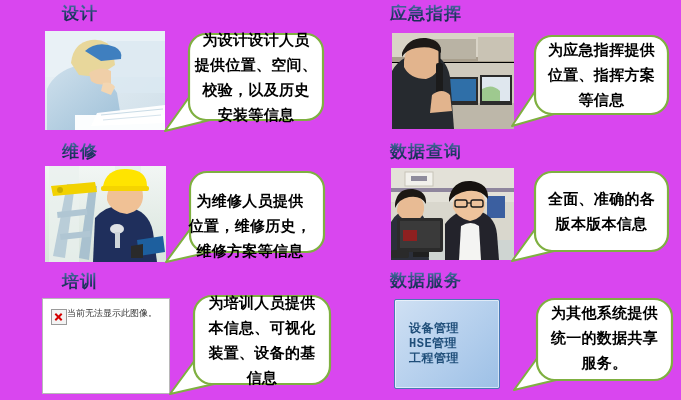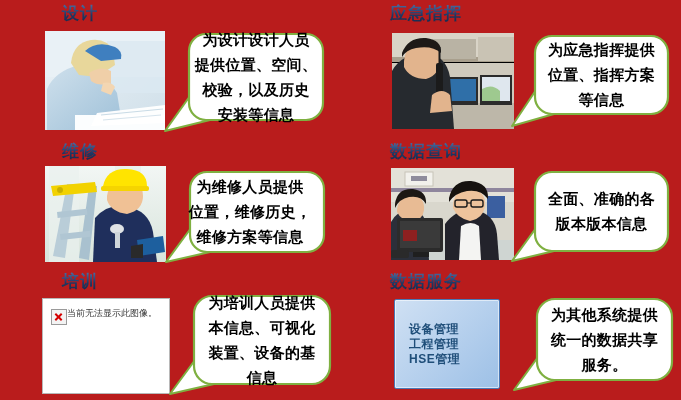--- a/index.html
+++ b/index.html
@@ -13,21 +13,21 @@
     height: 400px;
     overflow: hidden;
     font-family: "Liberation Sans", "DejaVu Sans", sans-serif;
     position: relative;
   }
 
   #board {
     position: relative;
     width: 681px;
     height: 400px;
-    background: #b91c1c;
+    background: #d946ef;
   }
 
   
   .panel {
     position: absolute;
   }
 
   .panel-title {
     position: absolute;
     top: 0;
@@ -266,21 +266,21 @@
         <path d="M86 80 L98 78 L98 92 L86 92 Z" fill="#2a2a2a"></path>
       </svg>
     </div>
 
     <div class="bubble-wrap" style="left:164px; top:28px; width:162px; height:95px;">
       <svg width="162" height="95" viewBox="0 0 162 95">
         <path d="M27 58 L2 92 L46 82 Z" fill="#FFFFFF" stroke="#7FB041" stroke-width="2" stroke-linejoin="round"></path>
         <rect x="26" y="2" width="134" height="80" rx="17" ry="17" fill="#FFFFFF" stroke="#7FB041" stroke-width="2.2"></rect>
         <path d="M30 58 L45 80" stroke="#FFFFFF" stroke-width="3"></path>
       </svg>
-      <div class="bubble-text" style="left:28px; top:4px; width:116px; height:76px;">
+      <div class="bubble-text" style="left:28px; top:18px; width:116px; height:76px;">
         <span>为维修人员提供</span>
         <span>位置，维修历史，</span>
         <span>维修方案等信息</span>
       </div>
     </div>
   </div>
 
   <div class="panel" style="left:341px; top:142px; width:340px; height:128px;">
 
     <div class="panel-title" style="left:-85px; width:340px; top:0px;">数据查询</div>
@@ -344,28 +344,28 @@
       </svg>
       <div class="bubble-text" style="left:28px; top:4px; width:132px; height:84px;">
         <span>为培训人员提供</span>
         <span>本信息、可视化</span>
         <span>装置、设备的基</span>
         <span>信息</span>
       </div>
     </div>
   </div>
 
-  <div class="panel" style="left:341px; top:268px; width:340px; height:132px;">
+  <div class="panel" style="left:341px; top:268px; width:340px; height:132px;font-family:Liberation Mono, monospace;">
 
     <div class="panel-title" style="left:-85px; width:340px; top:4px;">数据服务</div>
 
     <div class="bluebox" style="left:53px; top:31px; width:106px; height:90px;">
       <span class="bline">设备管理</span>
+      <span class="bline">HSE管理</span>
       <span class="bline">工程管理</span>
-      <span class="bline">HSE管理</span>
     </div>
 
     <div class="bubble-wrap" style="left:171px; top:29px; width:162px; height:96px;">
       <svg width="162" height="96" viewBox="0 0 162 96">
         <path d="M26 60 L2 93 L44 83 Z" fill="#FFFFFF" stroke="#7FB041" stroke-width="2" stroke-linejoin="round"></path>
         <rect x="25" y="2" width="135" height="81" rx="18" ry="18" fill="#FFFFFF" stroke="#7FB041" stroke-width="2.2"></rect>
         <path d="M29 60 L43 81" stroke="#FFFFFF" stroke-width="3"></path>
       </svg>
       <div class="bubble-text" style="left:27px; top:4px; width:131px; height:77px;">
         <span>为其他系统提供</span>

